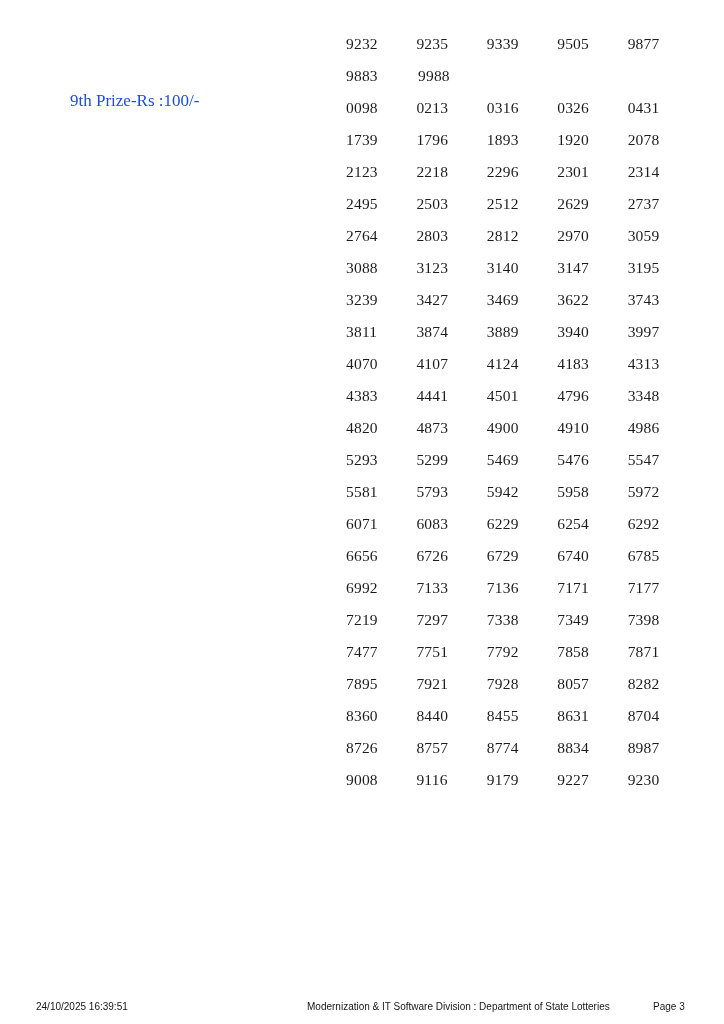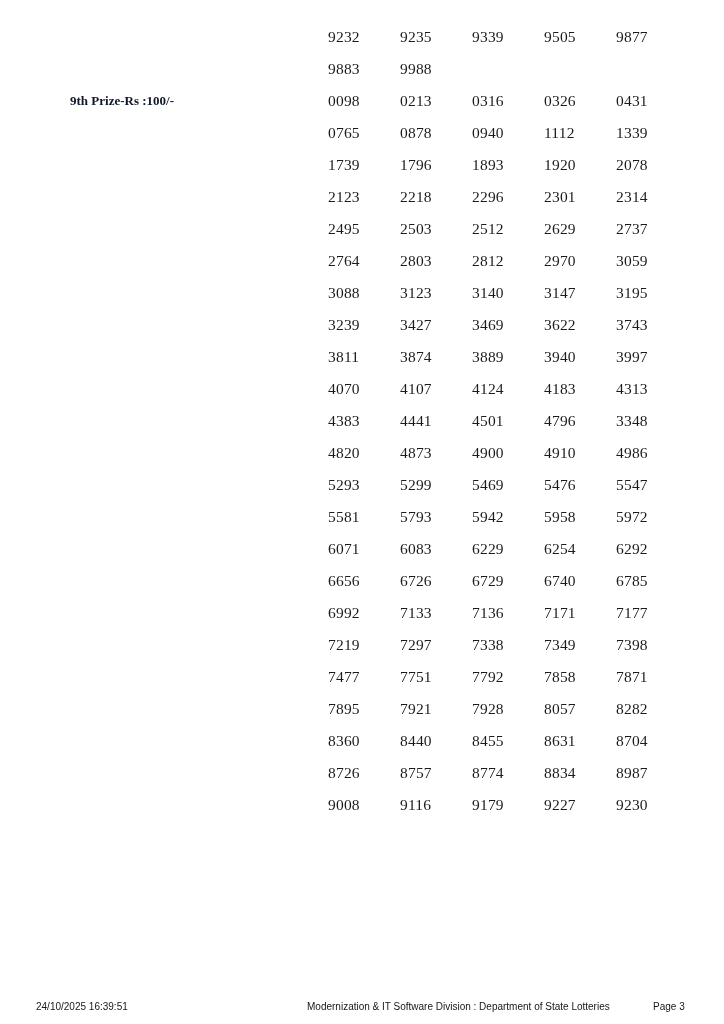--- a/index.html
+++ b/index.html
@@ -9,37 +9,37 @@
     width: 724px;
     height: 1024px;
     background: #ffffff;
     font-family: "Liberation Serif", serif;
     color: #1c1c1c;
     overflow: hidden;
   }
   .numbers-grid { position: absolute; left: 328px; width: 370px; }
   .numbers-grid.carryover { top: 21px; }
   .numbers-grid.ninth { top: 85px; }
-  .num-row { display: flex; height: 32px; align-items: center; }
+  .num-row { display: flex; height: 32px; align-items: flex-end; margin-left: 18px; }
   .num-cell {
     width: 72px;
     font-size: 15.5px;
     letter-spacing: 0.2px;
     text-align: left;
     color: #1c1c1c;
   }
   .prize-label {
     position: absolute;
     left: 70px;
     top: 85px;
     height: 32px;
     line-height: 32px;
-    font-weight: bold;
-    font-size: 13px;
-    color: #0f172a;
+    font-weight: normal;
+    font-size: 17px;
+    color: #1d4ed8;
     white-space: nowrap;
   }
   .footer {
     position: absolute;
     top: 1001px;
     left: 0;
     width: 684px;
     height: 16px;
     font-family: "Liberation Sans", sans-serif;
     font-size: 10px;
@@ -72,27 +72,20 @@
 
   <div class="numbers-grid ninth">
       <div class="num-row">
         <span class="num-cell">0098</span>
         <span class="num-cell">0213</span>
         <span class="num-cell">0316</span>
         <span class="num-cell">0326</span>
         <span class="num-cell">0431</span>
       </div>
       <div class="num-row">
-        <span class="num-cell">0765</span>
-        <span class="num-cell">0878</span>
-        <span class="num-cell">0940</span>
-        <span class="num-cell">1112</span>
-        <span class="num-cell">1339</span>
-      </div>
-      <div class="num-row">
         <span class="num-cell">1739</span>
         <span class="num-cell">1796</span>
         <span class="num-cell">1893</span>
         <span class="num-cell">1920</span>
         <span class="num-cell">2078</span>
       </div>
       <div class="num-row">
         <span class="num-cell">2123</span>
         <span class="num-cell">2218</span>
         <span class="num-cell">2296</span>

